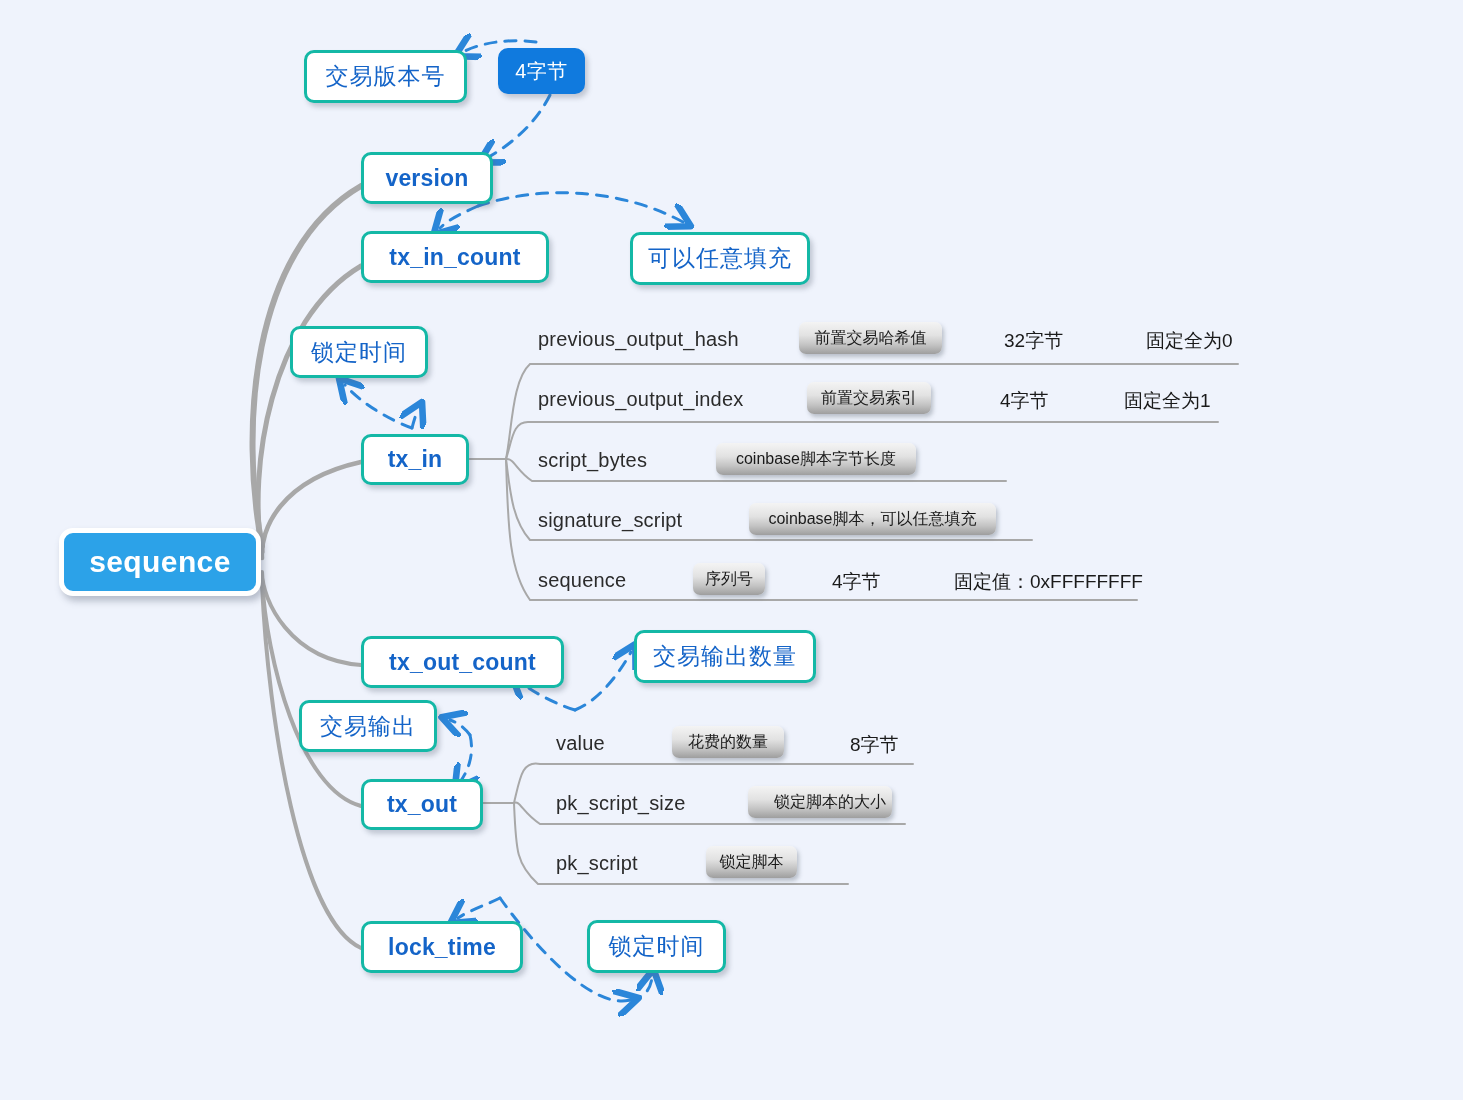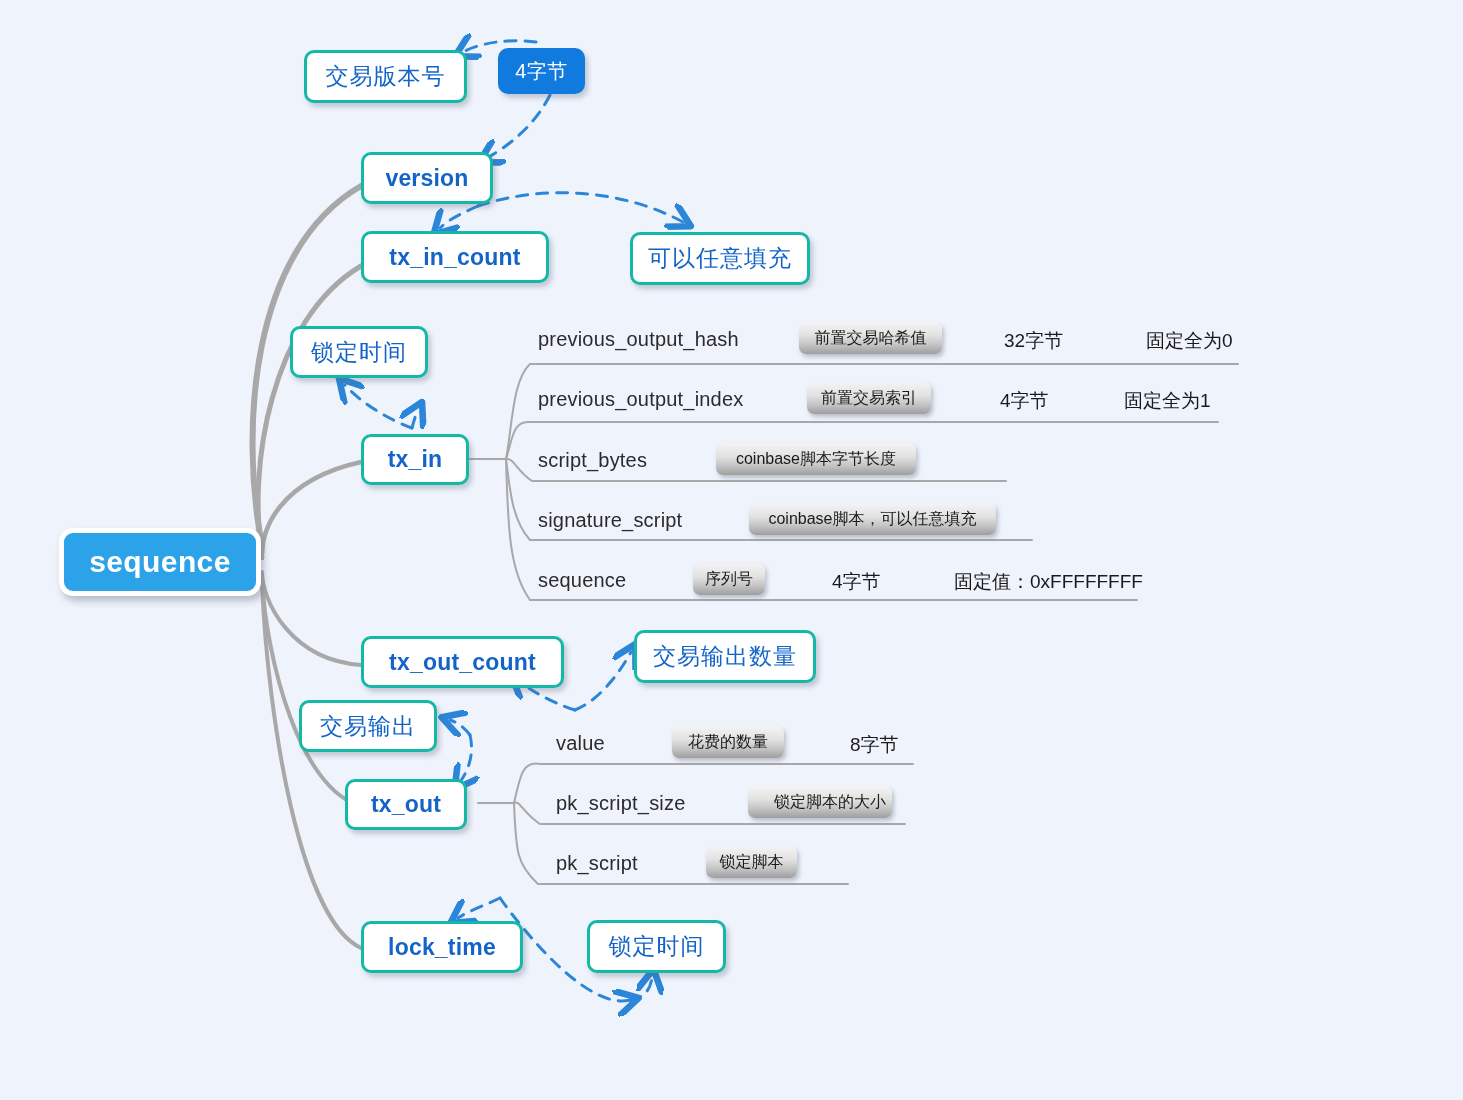--- a/index.html
+++ b/index.html
@@ -190,21 +190,21 @@
   </div>
 
   <div class="node white" style="left:634px; top:630px; width:182px; height:53px;">
     <span class="lbl-cn">交易输出数量</span>
   </div>
 
   <div class="node white" style="left:299px; top:700px; width:138px; height:52px;">
     <span class="lbl-cn">交易输出</span>
   </div>
 
-  <div class="node white" style="left:345px; top:779px; width:122px; height:51px;">
+  <div class="node white" style="left:361px; top:779px; width:122px; height:51px;">
     <span class="lbl-mono">tx_out</span>
   </div>
 
   <div class="node white" style="left:361px; top:921px; width:162px; height:52px;">
     <span class="lbl-mono">lock_time</span>
   </div>
 
   <div class="node white" style="left:587px; top:920px; width:139px; height:53px;">
     <span class="lbl-cn">锁定时间</span>
   </div>

